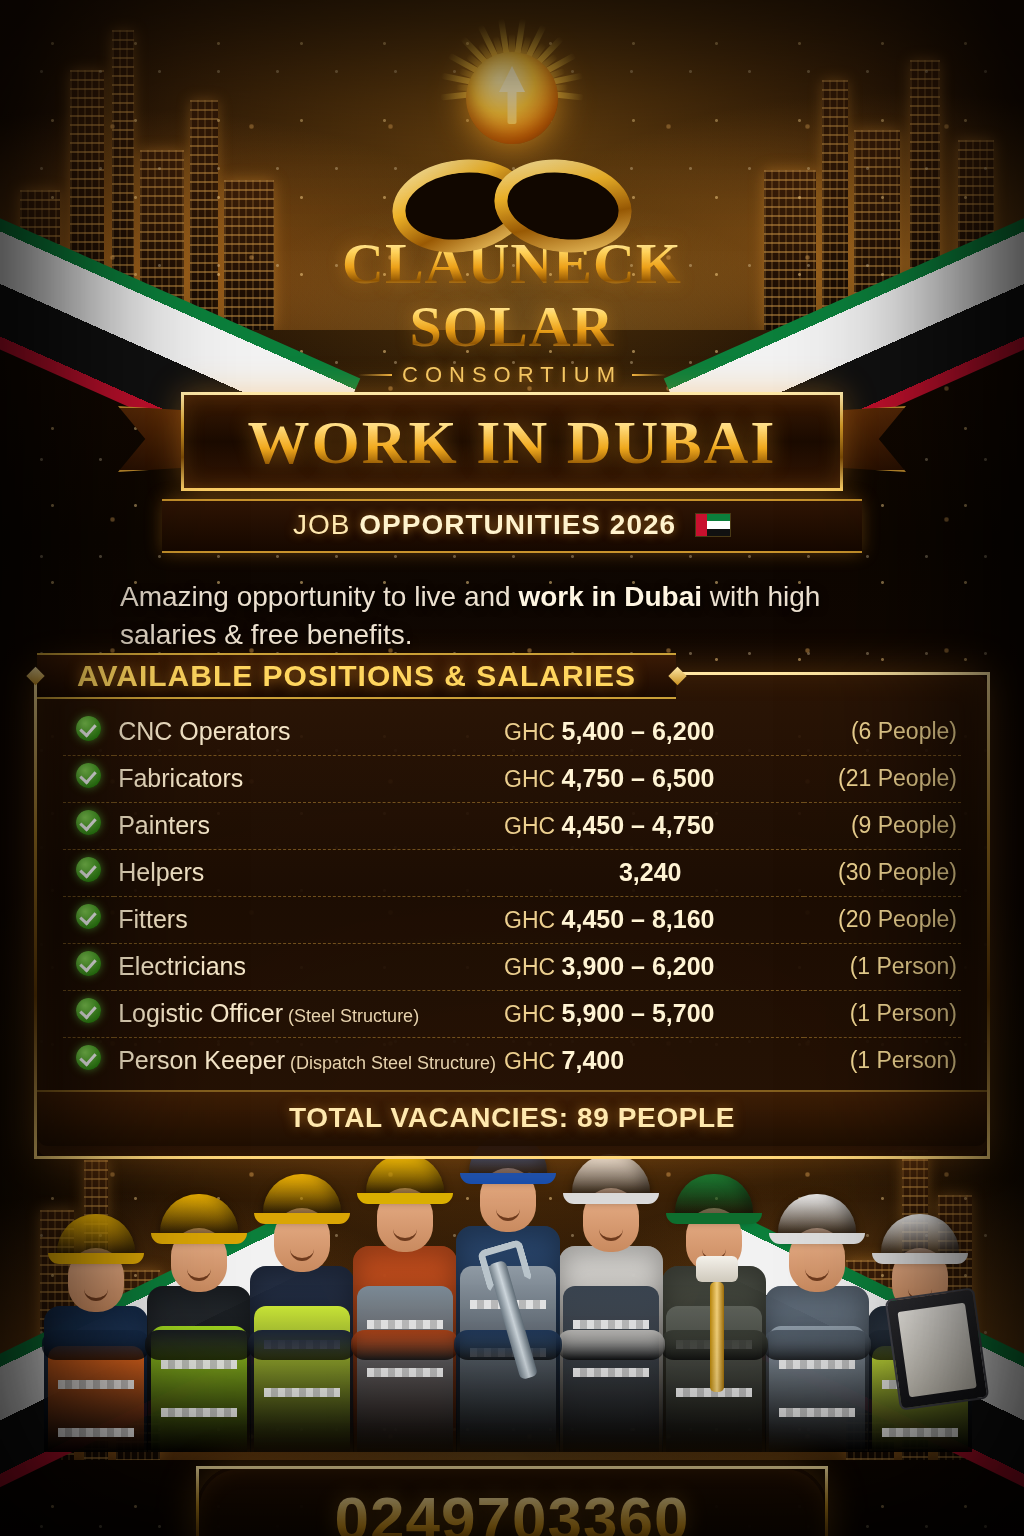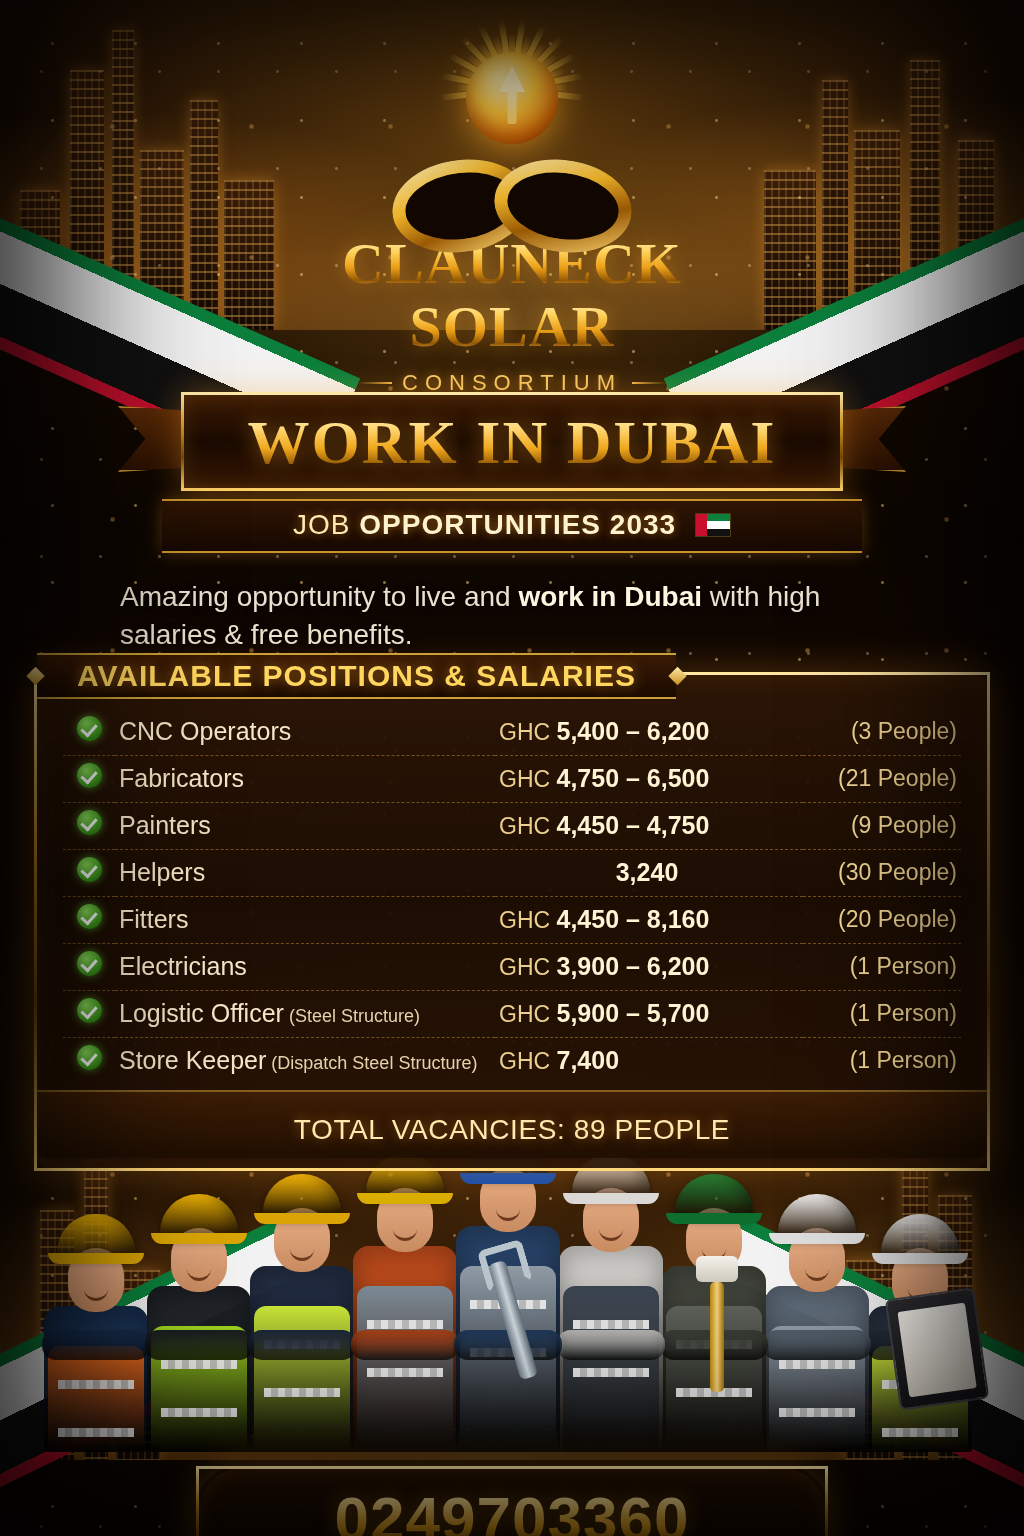--- a/index.html
+++ b/index.html
@@ -167,21 +167,21 @@
     -webkit-background-clip: text;
     background-clip: text;
     color: transparent;
     text-shadow: 0 0 18px rgba(255,170,40,0.35);
     margin-top: 6px;
   }
   .logo-sub {
     font-size: 22px;
     letter-spacing: 7px;
     color: #f3c765;
-    margin-top: 14px;
+    margin-top: 6px;
     text-shadow: 0 0 10px rgba(255,160,40,0.6);
   }
   .logo-sub-line {
     display: inline-block;
     width: 34px; height: 2px;
     background: linear-gradient(90deg, rgba(240,180,70,0), #f0b441);
     vertical-align: 6px;
     margin: 0 10px;
   }
   .logo-tagline {
@@ -370,24 +370,24 @@
   td.c-salary.center { text-align: center; padding-left: 0; }
   td.c-count {
     color: #f3d894;
     font-size: 23px;
     text-align: right;
     width: 150px;
     white-space: nowrap;
   }
   .total-bar {
     margin: 6px -26px 0;
-    padding: 22px 0 12px;
+    padding: 10px 0 12px;
     text-align: center;
     font-size: 28px;
-    font-weight: normal;
+    font-weight: bold;
     letter-spacing: 0.6px;
     color: #ffe9ae;
     background: linear-gradient(180deg, rgba(70,34,6,0.75), rgba(30,14,2,0.85));
     border-top: 2px solid rgba(200,150,50,0.6);
     border-radius: 0 0 11px 11px;
     text-shadow: 0 0 12px rgba(255,170,50,0.5);
   }
 
   
   .workers {
@@ -672,21 +672,21 @@
 
   <div class="banner-wrap">
     <div class="ribbon-tail l"></div>
     <div class="ribbon-tail r"></div>
     <div class="banner">
       <div class="banner-title">WORK IN DUBAI</div>
     </div>
     <div class="banner-strip">
       <div class="banner-strip-text">
         <span>JOB</span>
-        <b>OPPORTUNITIES 2033</b>
+        <b>OPPORTUNITIES 2026</b>
         <span class="flag-chip"></span>
       </div>
     </div>
   </div>
 
 
   <div class="subline">
     <span>Amazing opportunity to live and </span><b>work in Dubai</b><span> with high salaries &amp; free benefits.</span>
   </div>
 
@@ -697,21 +697,21 @@
         <span>AVAILABLE POSITIONS &amp; SALARIES</span>
         <span class="diamond r"></span>
       </div>
     </div>
     <table class="jobs">
       <tbody id="jobs-body">
           <tr>
             <td class="c-check"><span class="check"></span></td>
             <td class="c-role"><span>CNC Operators</span></td>
             <td class="c-salary"><span class="cur">GHC </span><span class="amt">5,400 – 6,200</span></td>
-            <td class="c-count">(3 People)</td>
+            <td class="c-count">(6 People)</td>
           </tr>
           <tr>
             <td class="c-check"><span class="check"></span></td>
             <td class="c-role"><span>Fabricators</span></td>
             <td class="c-salary"><span class="cur">GHC </span><span class="amt">4,750 – 6,500</span></td>
             <td class="c-count">(21 People)</td>
           </tr>
           <tr>
             <td class="c-check"><span class="check"></span></td>
             <td class="c-role"><span>Painters</span></td>
@@ -737,21 +737,21 @@
             <td class="c-count">(1 Person)</td>
           </tr>
           <tr>
             <td class="c-check"><span class="check"></span></td>
             <td class="c-role"><span>Logistic Officer</span><span class="note"> (Steel Structure)</span></td>
             <td class="c-salary"><span class="cur">GHC </span><span class="amt">5,900 – 5,700</span></td>
             <td class="c-count">(1 Person)</td>
           </tr>
           <tr>
             <td class="c-check"><span class="check"></span></td>
-            <td class="c-role"><span>Store Keeper</span><span class="note"> (Dispatch Steel Structure)</span></td>
+            <td class="c-role"><span>Person Keeper</span><span class="note"> (Dispatch Steel Structure)</span></td>
             <td class="c-salary"><span class="cur">GHC </span><span class="amt">7,400</span></td>
             <td class="c-count">(1 Person)</td>
           </tr>
         </tbody>
     </table>
     <div class="total-bar">TOTAL VACANCIES: 89 PEOPLE</div>
   </div>
 
   <div class="workers" id="workers">
       <div class="worker" style="left: 0px; height: 250px; z-index: 6;">

